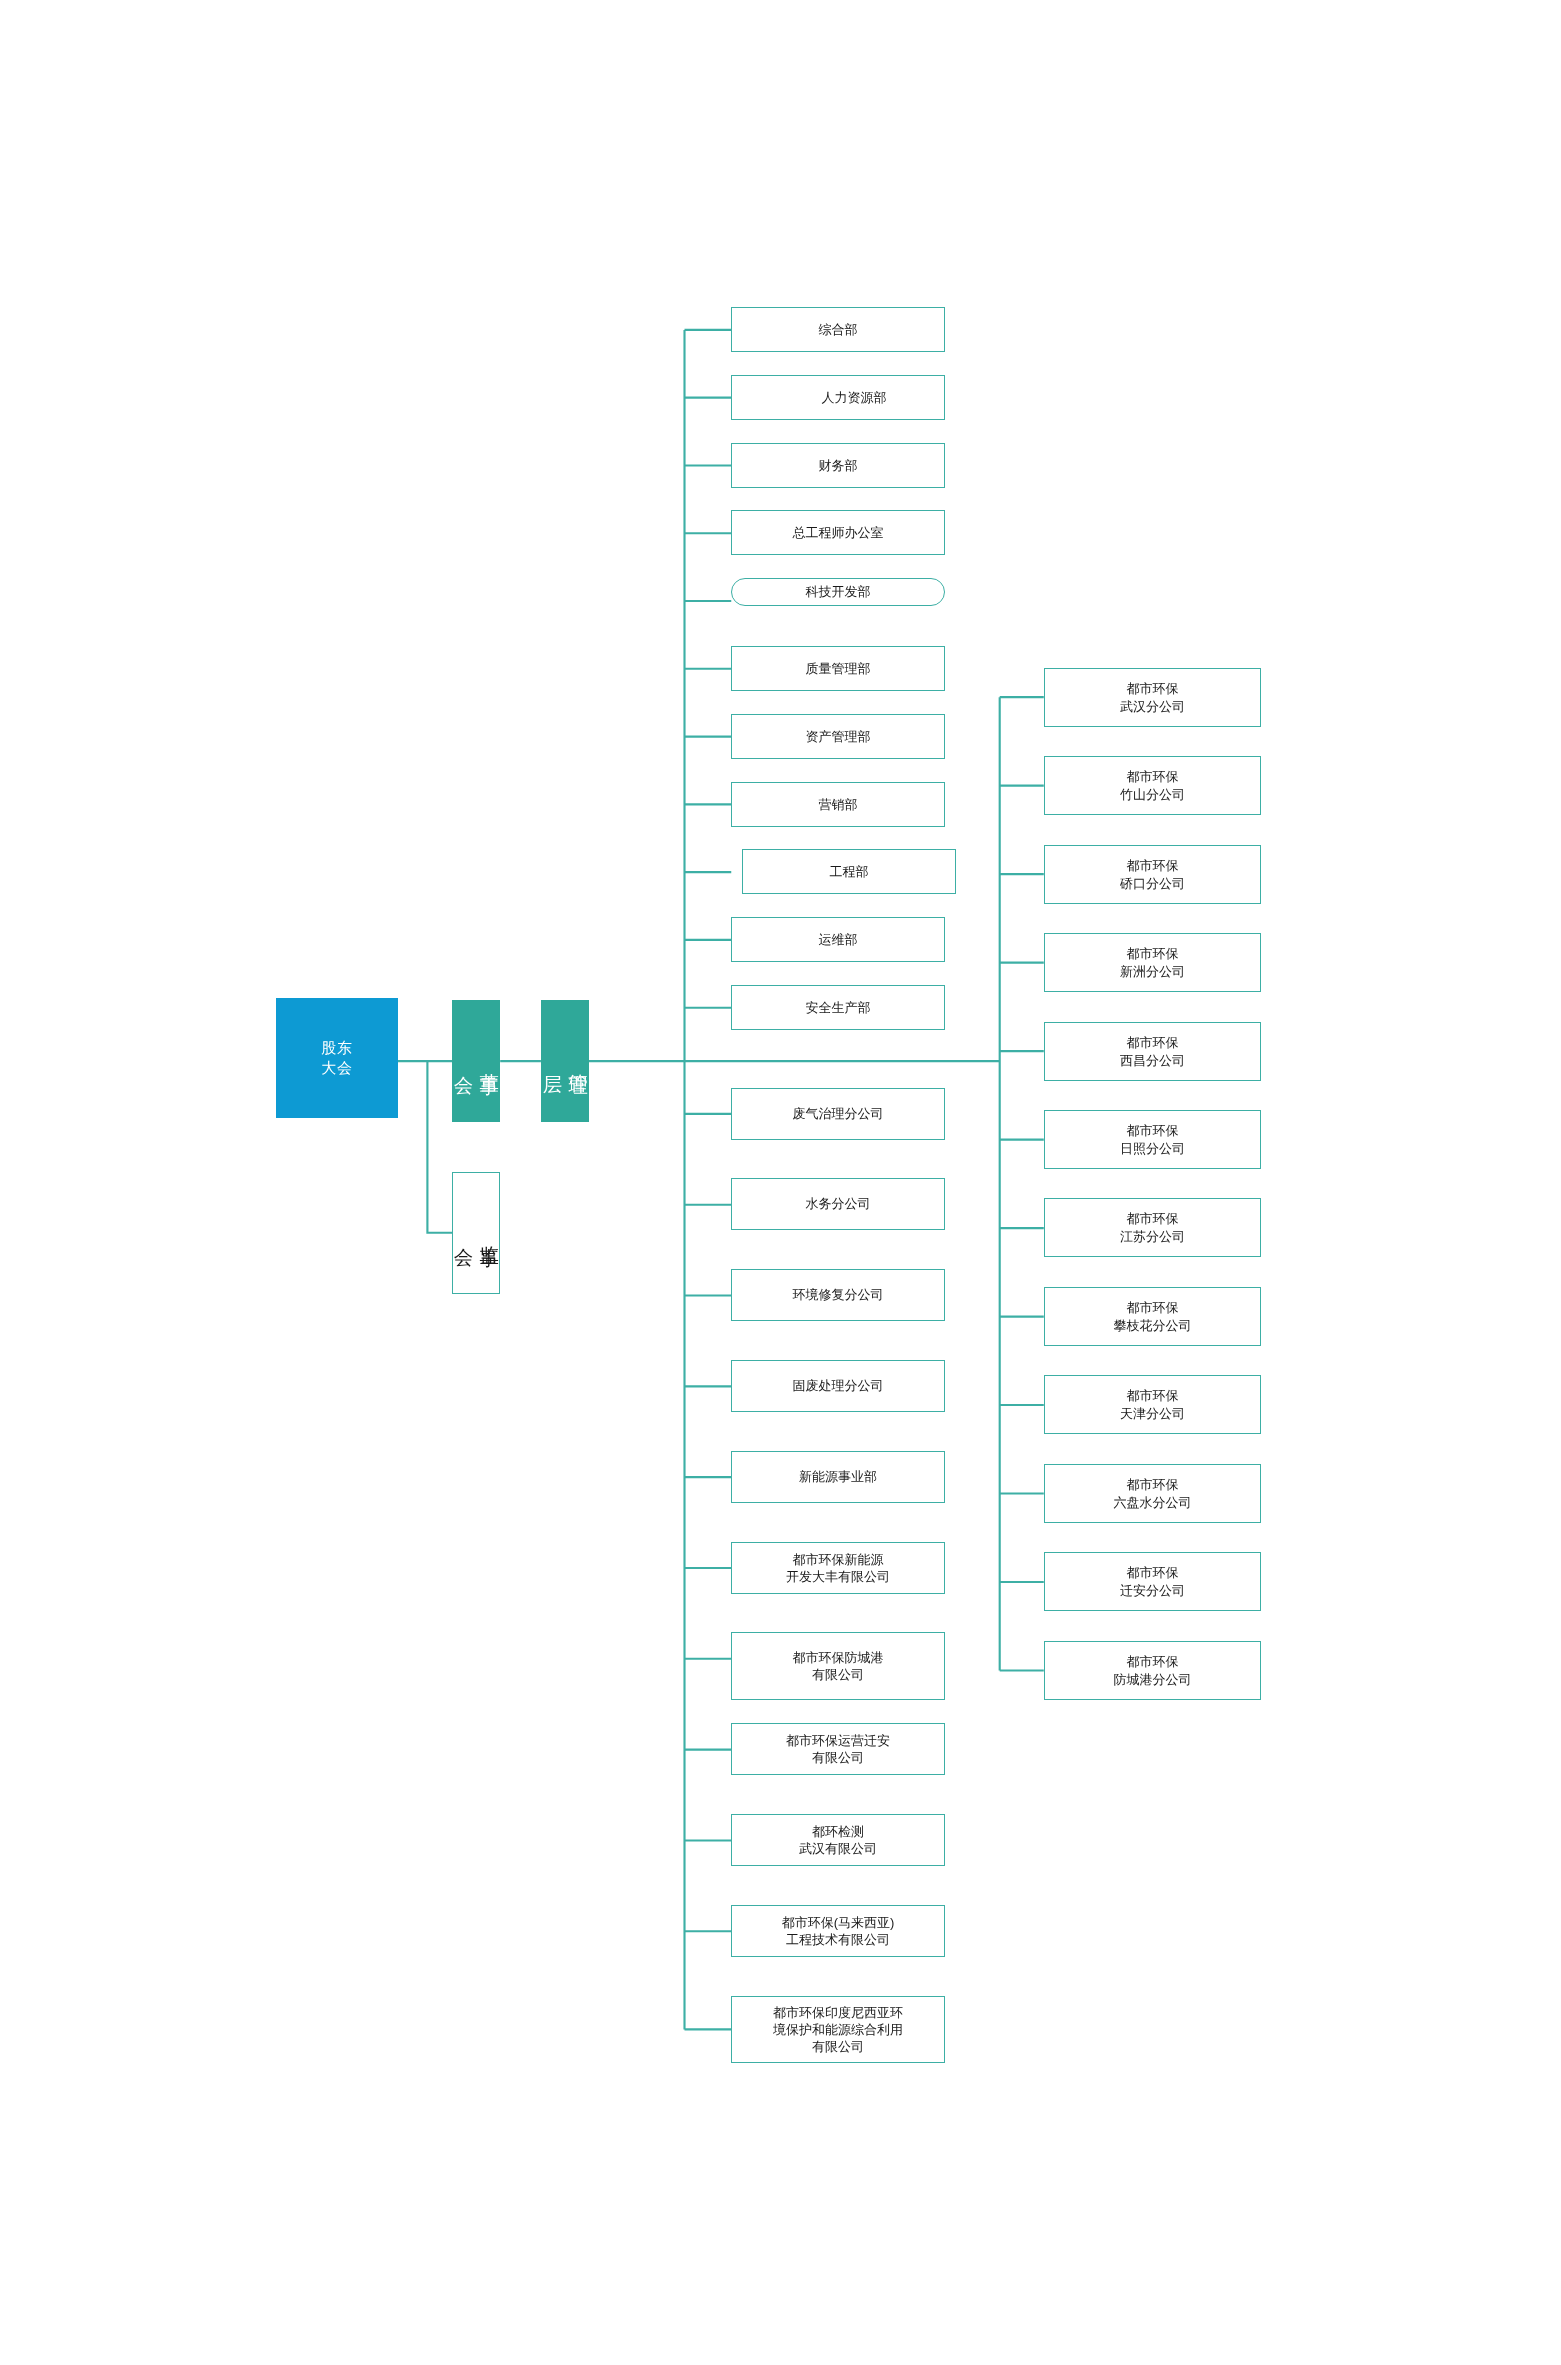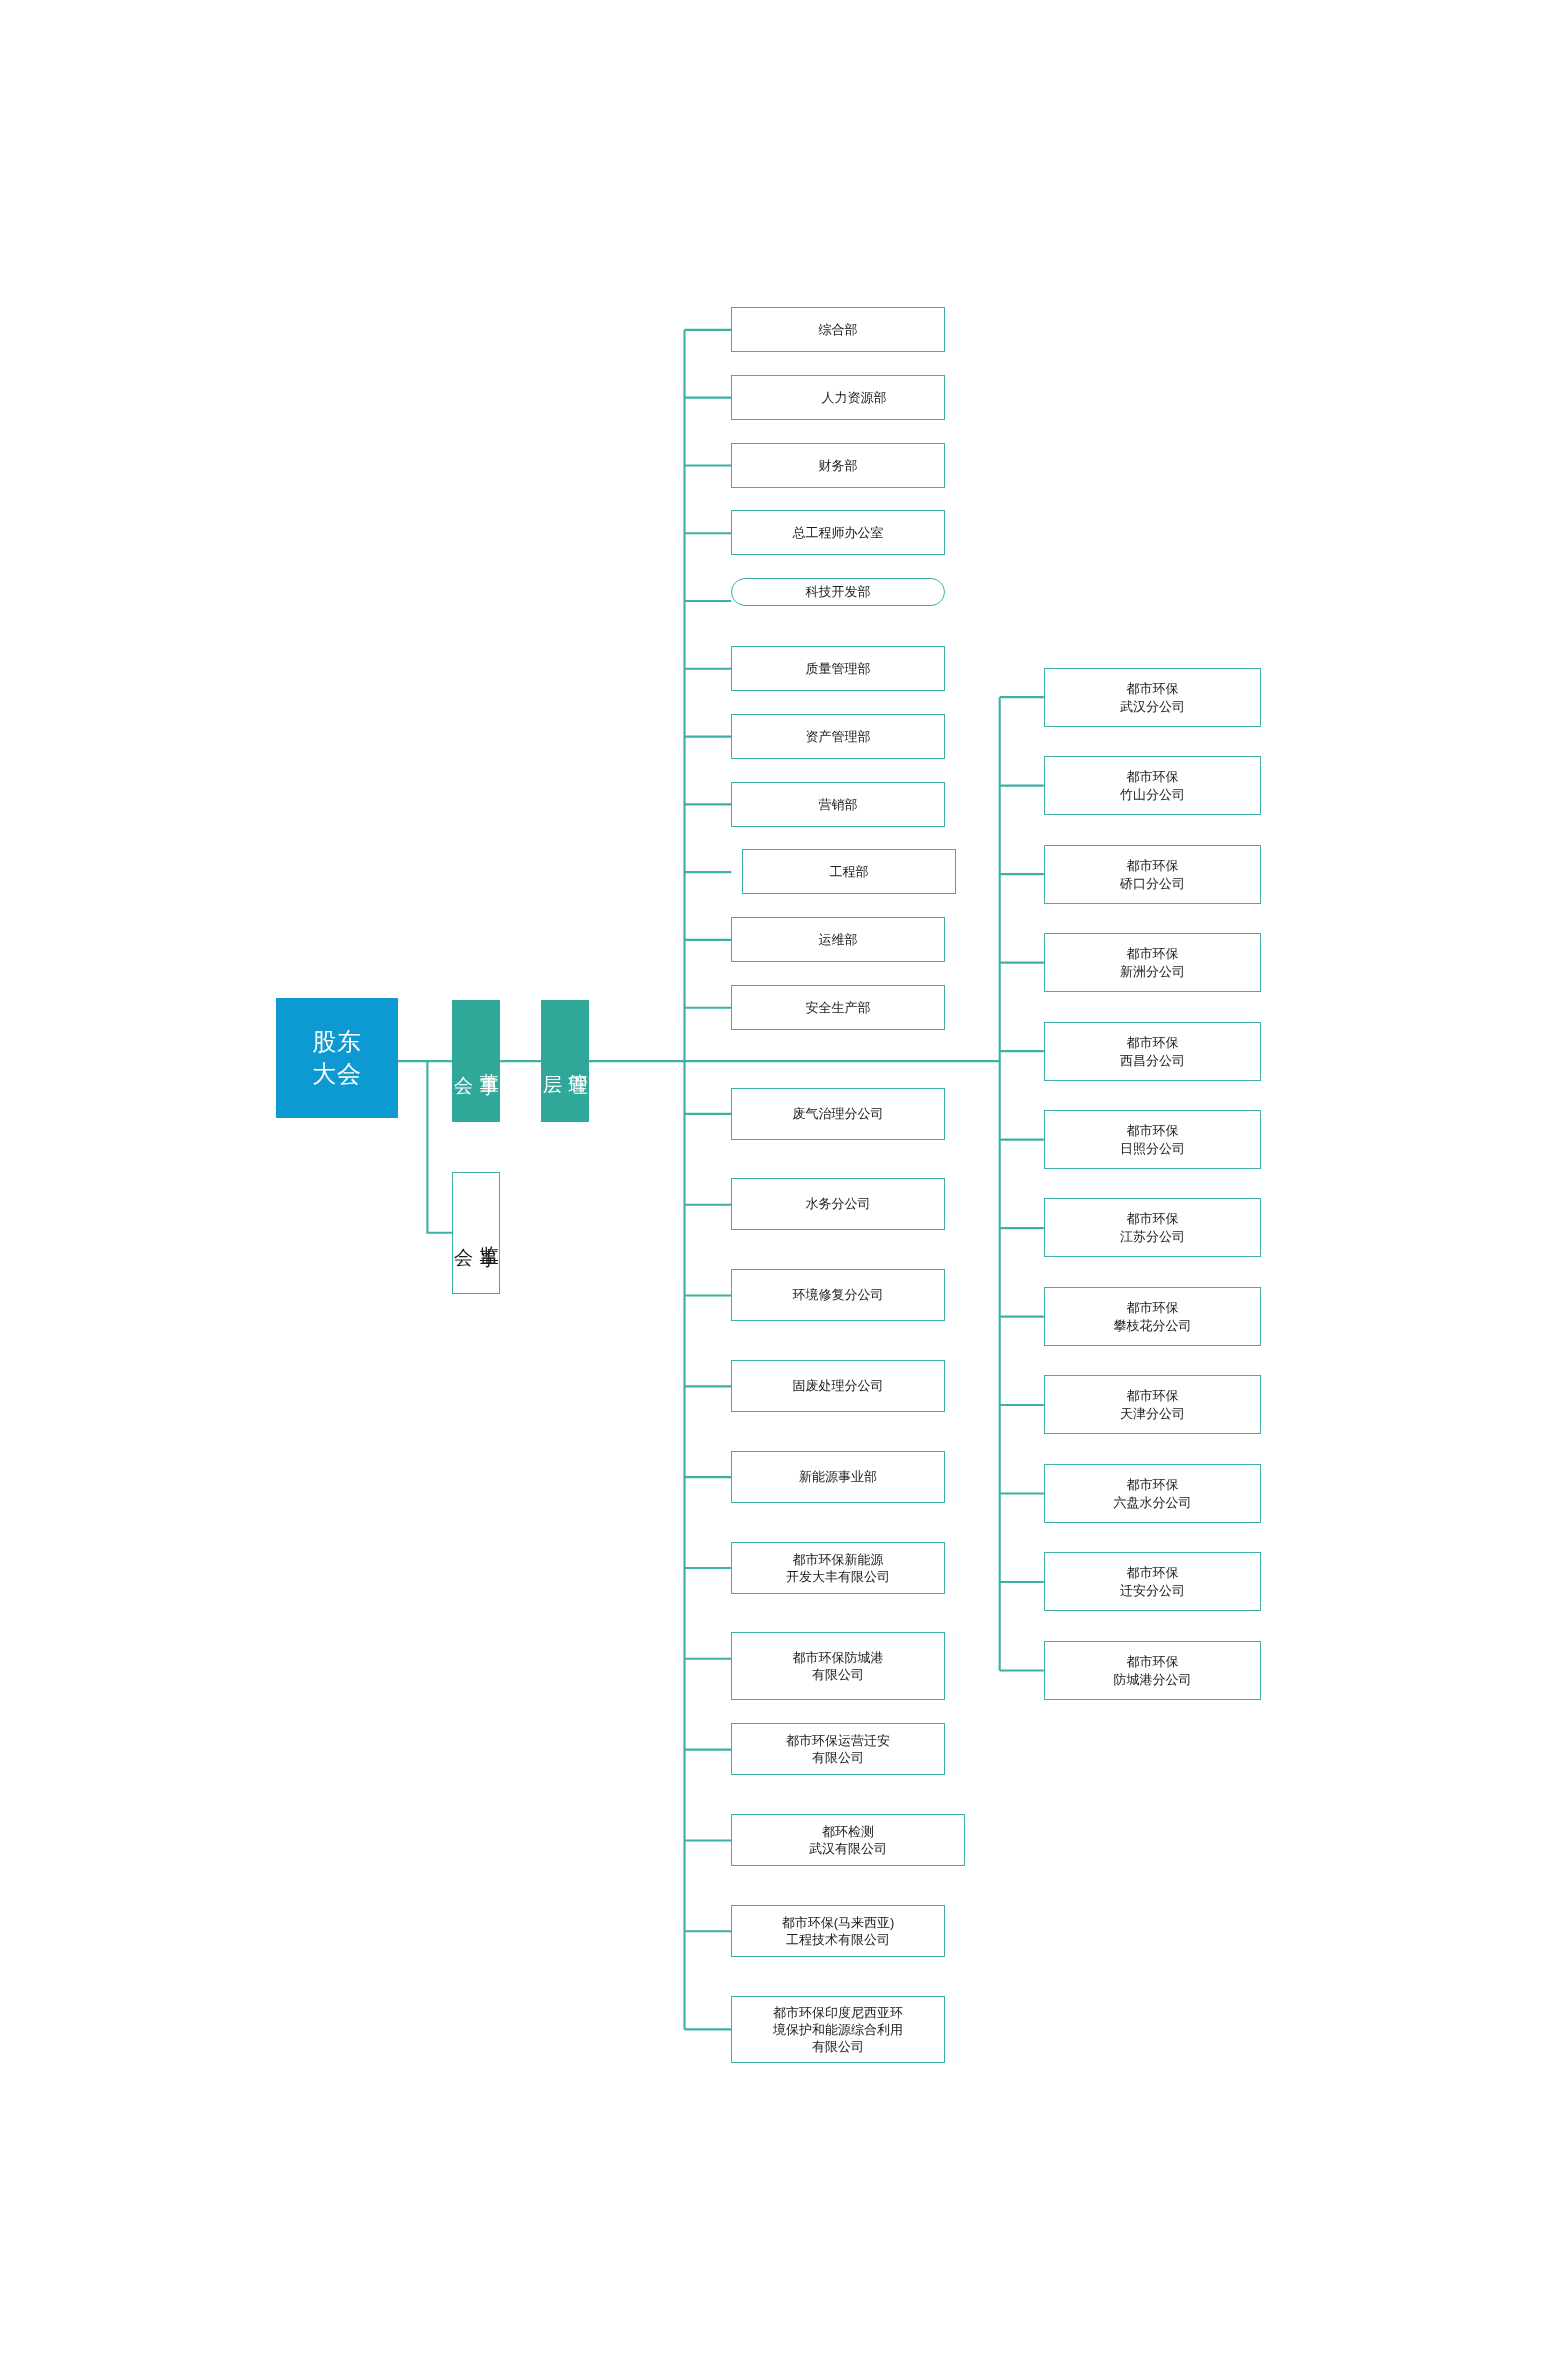--- a/index.html
+++ b/index.html
@@ -32,21 +32,21 @@
     display: flex;
     align-items: center;
     justify-content: center;
     text-align: center;
     line-height: 1.32;
   }
   .node-solid-blue {
     background: #0D9AD3;
     color: #ffffff;
     border: none;
-    font-size: 24px;
+    font-size: 15px;
     letter-spacing: 0.7px;
   }
   .node-solid-teal {
     background: #2FA899;
     color: #ffffff;
     border: none;
     font-size: 19.4px;
   }
   .node-outline {
     background: #ffffff;
@@ -198,21 +198,21 @@
 开发大丰有限公司</span>
       </div>
       <div class="node node-outline" style="left: 731px; top: 1632px; width: 214px; height: 68px;">
         <span class="label">都市环保防城港
 有限公司</span>
       </div>
       <div class="node node-outline" style="left: 731px; top: 1723px; width: 214px; height: 52px;">
         <span class="label">都市环保运营迁安
 有限公司</span>
       </div>
-      <div class="node node-outline" style="left: 731px; top: 1814px; width: 234px; height: 52px;">
+      <div class="node node-outline" style="left: 731px; top: 1814px; width: 214px; height: 52px;">
         <span class="label">都环检测
 武汉有限公司</span>
       </div>
       <div class="node node-outline" style="left: 731px; top: 1905px; width: 214px; height: 52px;">
         <span class="label">都市环保(马来西亚)
 工程技术有限公司</span>
       </div>
       <div class="node node-outline" style="left: 731px; top: 1996px; width: 214px; height: 67px;">
         <span class="label">都市环保印度尼西亚环
 境保护和能源综合利用

